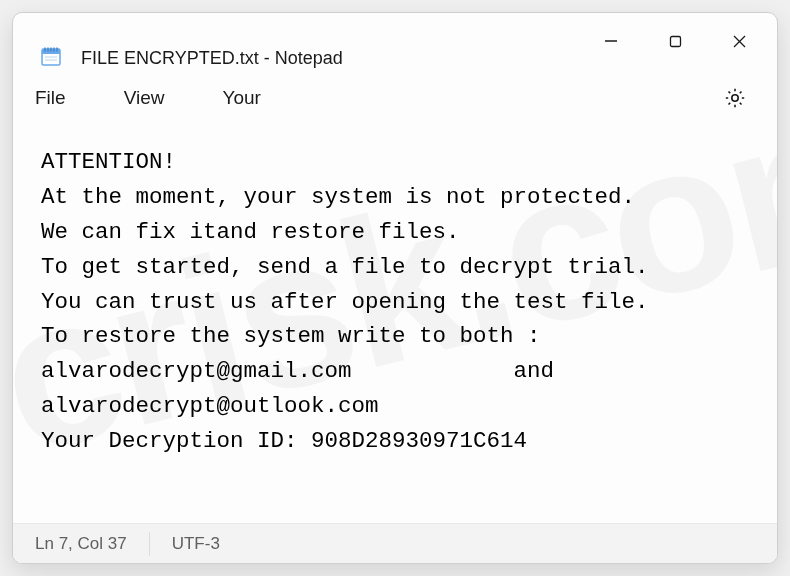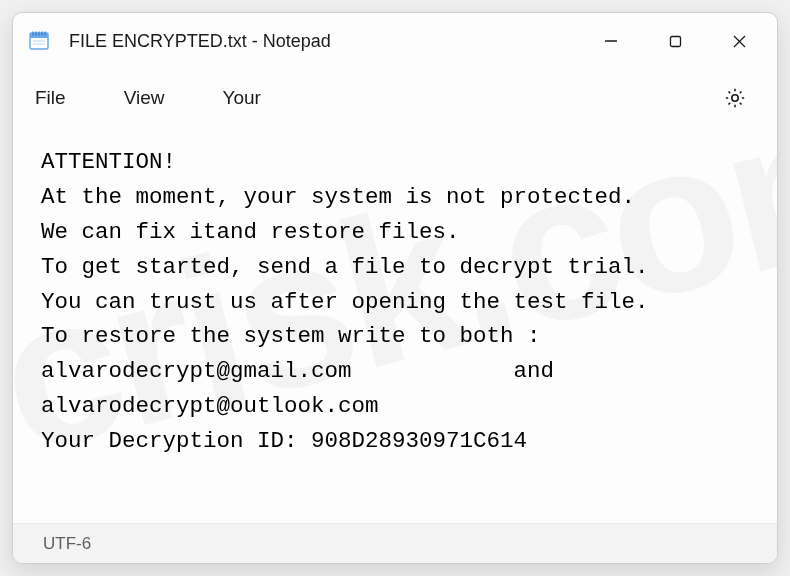--- a/index.html
+++ b/index.html
@@ -14,22 +14,23 @@
     background: #fdfdfd;
     border: 1px solid #cfcfcf;
     border-radius: 10px;
     box-shadow: 0 8px 24px rgba(0,0,0,0.12);
     display: flex; flex-direction: column;
     overflow: hidden;
     position: relative;
   }
   .titlebar {
     height: 56px;
-    display: flex; align-items: center;
+    display: flex; align-items: flex-end;
     padding: 0 6px 0 14px;
+    margin-left: 12px;
   }
   .app-icon {
     width: 24px; height: 24px;
     display: flex; align-items: center; justify-content: center;
     margin-right: 18px;
   }
   .title-text {
     font-size: 18px; color: #1a1a1a;
     flex: 0 0 auto;
   }
@@ -159,16 +160,17 @@
 At the moment, your system is not protected.
 We can fix itand restore files.
 To get started, send a file to decrypt trial.
 You can trust us after opening the test file.
 To restore the system write to both :
 alvarodecrypt@gmail.com            and
 alvarodecrypt@outlook.com
 Your Decryption ID: 908D28930971C614</div>
 
   <div class="statusbar">
-    <div class="status-seg">UTF-6</div>
+    <div class="status-seg first">Ln 7, Col 37</div>
+    <div class="status-seg">UTF-3</div>
   </div>
 
 </div>
 
 </body></html>

